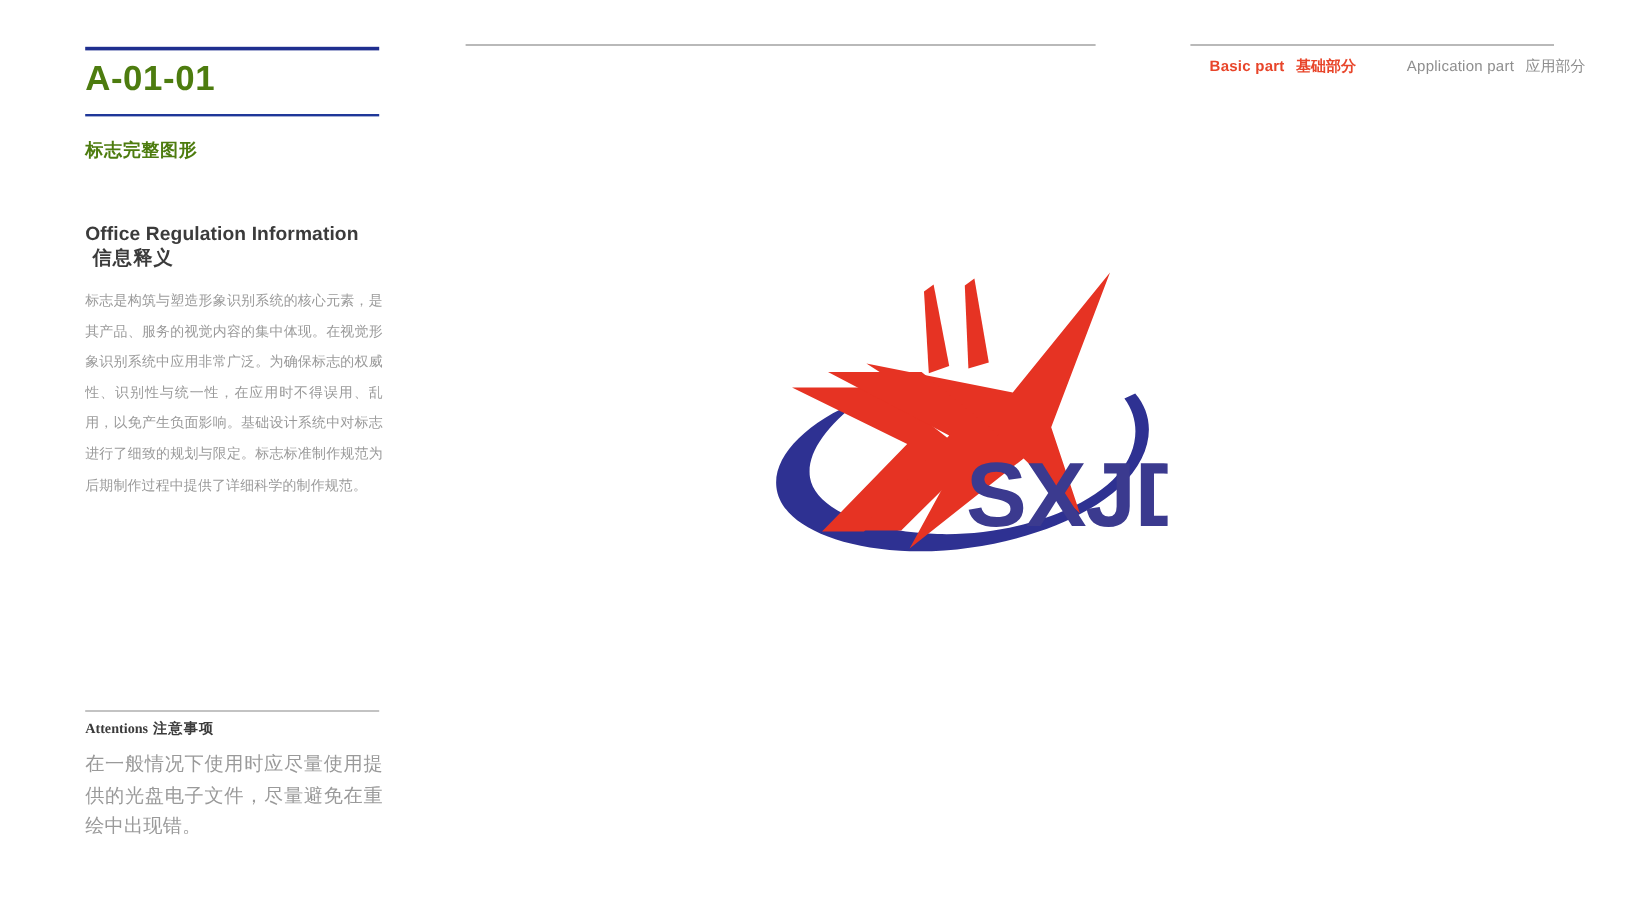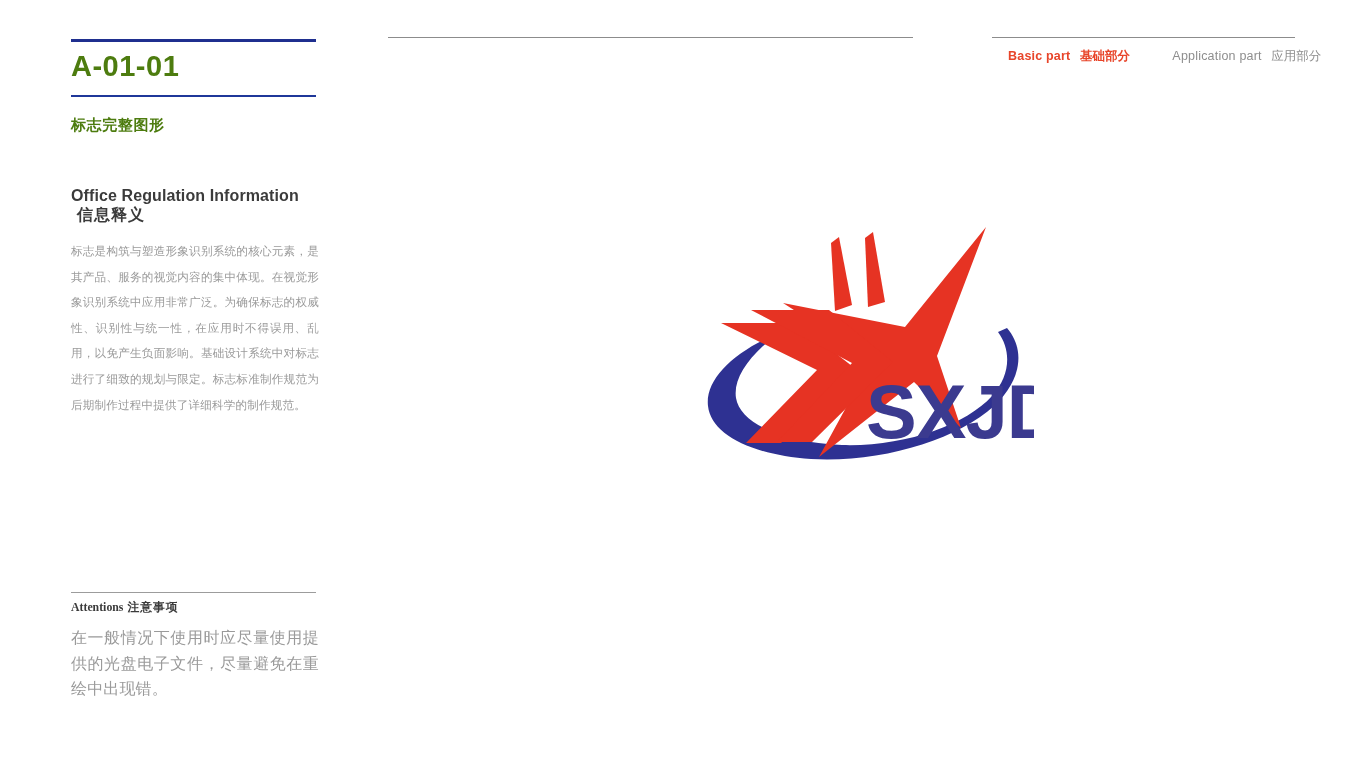--- a/index.html
+++ b/index.html
@@ -156,21 +156,21 @@
     font-size: 16px;
     color: #9a9a9a;
     line-height: 25.6px;
     text-align: justify;
     letter-spacing: 0.15px;
   }
 
   
   .logo-stage {
     position: absolute;
-    left: 689px;
+    left: 628px;
     top: 210px;
     width: 345px;
     height: 310px;
   }
   .logo-stage svg { display: block; }
 </style>
 </head>
 <body>
 
 <div class="topnav">

